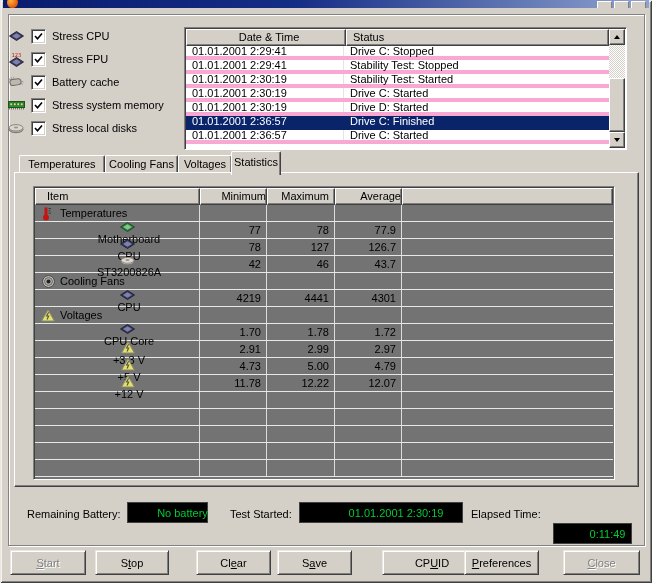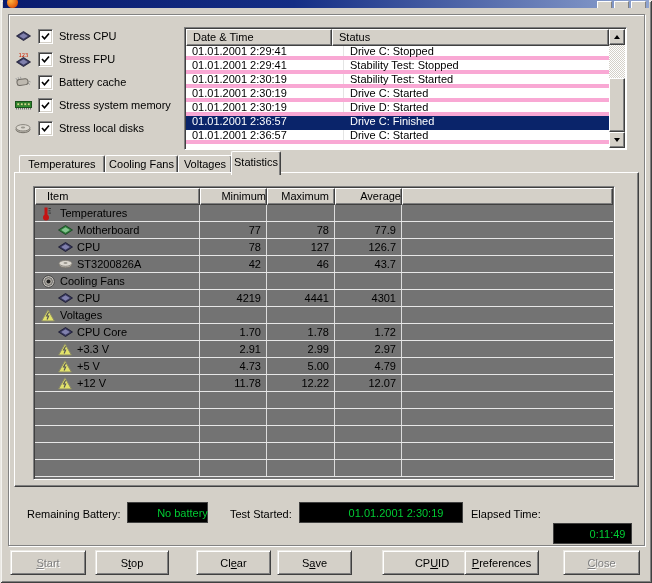--- a/index.html
+++ b/index.html
@@ -10,32 +10,32 @@
   .titlebar{position:absolute;left:3px;top:0;right:3px;height:8px;overflow:hidden;
     background:linear-gradient(90deg,#0a1b6e 0%,#142d85 45%,#8fa3cf 100%);}
   .app-icon{position:absolute;left:4px;top:-3px;width:11px;height:11px;border-radius:50%;
     background:radial-gradient(circle at 35% 35%,#ffb13d,#e2590a 70%,#9c3403);}
   .tb-btns{position:absolute;right:3px;top:1px;display:flex;gap:2px;}
   .tb-btn{width:13px;height:6px;background:#d4d0c8;border:1px solid #808080;border-top-color:#fff;border-left-color:#fff;}
   
   .groupbox{position:absolute;left:8px;top:14px;width:635px;height:530px;border:1px solid #828282;
     box-shadow:1px 1px 0 #fff, inset 1px 1px 0 #fff;}
   
-  .stress-item{position:absolute;left:14px;height:20px;display:flex;align-items:center;}
+  .stress-item{position:absolute;left:7px;height:20px;display:flex;align-items:center;}
   .sicon{display:inline-flex;width:18px;justify-content:center;align-items:center;}
   .cb{width:13px;height:13px;background:#fff;margin-left:6px;border:1px solid;border-color:#808080 #fff #fff #808080;
     box-shadow:inset 1px 1px 0 #404040, inset -1px -1px 0 #d4d0c8;display:inline-flex;align-items:center;justify-content:center;}
   .slabel{margin-left:6px;}
   
   .loglist{position:absolute;left:184px;top:27px;width:441px;height:121px;background:#fff;border:1px solid;
     border-color:#808080 #fff #fff #808080;box-shadow:inset 1px 1px 0 #404040;}
   .loghead{position:absolute;left:1px;top:1px;right:17px;height:17px;display:flex;}
   .hcell{background:#d4d0c8;border:1px solid;border-color:#fff #404040 #404040 #fff;box-shadow:inset -1px -1px 0 #808080;
     padding:1px 0 0 6px;box-sizing:border-box;white-space:nowrap;overflow:hidden;}
-  .loghead .c-date{width:146px;}
+  .loghead .c-date{width:160px;text-align:center;}
   .loghead .c-status{flex:1;}
   .logrows{position:absolute;left:1px;top:18px;right:17px;bottom:1px;overflow:hidden;}
   .lrow{height:14px;display:flex;align-items:center;border-bottom:4px solid #f9a8d4;box-sizing:border-box;background:#fff;}
   .lrow .ldate{width:158px;padding-left:6px;box-sizing:border-box;border-right:1px solid #e4e4e4;height:100%;display:flex;align-items:center;}
   .lrow .lstatus{flex:1;padding-left:6px;height:100%;display:flex;align-items:center;}
   .lrow.selected,.lrow.selected .ldate,.lrow.selected .lstatus{background:#0a246a;color:#fff;border-color:#0a246a;}
   
   .vscroll{position:absolute;top:1px;right:1px;bottom:1px;width:16px;background:#e9e6df;
     background-image:conic-gradient(#fff 25%,#d4d0c8 0 50%,#fff 0 75%,#d4d0c8 0);background-size:2px 2px;}
   .sbtn{position:absolute;left:0;width:16px;height:16px;background:#d4d0c8;border:1px solid;border-color:#fff #404040 #404040 #fff;
@@ -60,21 +60,21 @@
   .shead .h-num{width:67px;text-align:right;padding-right:0;}
   .shead .h-num2{width:68px;text-align:right;padding-right:5px;}
   .shead .h-fill{flex:1;}
   .shead .hcell{padding-top:1px;}
   .srows{position:absolute;left:1px;top:18px;right:1px;bottom:1px;}
   .srow{height:17px;display:flex;border-bottom:1px solid #e7e7e7;box-sizing:border-box;}
   .srow .c-item{width:165px;display:flex;align-items:center;border-right:1px solid #dcdcdc;box-sizing:border-box;}
   .srow .c-num{width:67px;text-align:right;padding-right:5px;border-right:1px solid #dcdcdc;box-sizing:border-box;display:flex;align-items:center;justify-content:flex-end;}
   .srow .c-num2{width:68px;text-align:right;padding-right:5px;border-right:1px solid #dcdcdc;box-sizing:border-box;display:flex;align-items:center;justify-content:flex-end;}
   .srow .c-rest{flex:1;}
-  .ind-group{padding-left:4px;} .ind-child{padding-left:21px;}
+  .ind-group{padding-left:4px;} .ind-child{padding-left:21px;flex-direction:column;}
   .c-item .txt{margin-left:3px;white-space:nowrap;}
   
   .stlabel{position:absolute;top:508px;white-space:nowrap;}
   .led{position:absolute;top:502px;height:21px;background:#000;color:#00cc33;display:flex;align-items:center;justify-content:center;
     border:1px solid #404040;box-sizing:border-box;white-space:nowrap;padding-left:30px;}
   
   .btn{position:absolute;top:550px;height:25px;background:#d4d0c8;border:1px solid;border-color:#e9e7e2 #404040 #404040 #e9e7e2;
     box-shadow:inset 1px 1px 0 #fff, inset -1px -1px 0 #808080;display:flex;align-items:center;justify-content:center;
     font-size:11px;cursor:default;box-sizing:border-box;}
   .btn.disabled{color:#808080;text-shadow:1px 1px 0 #fff;}

